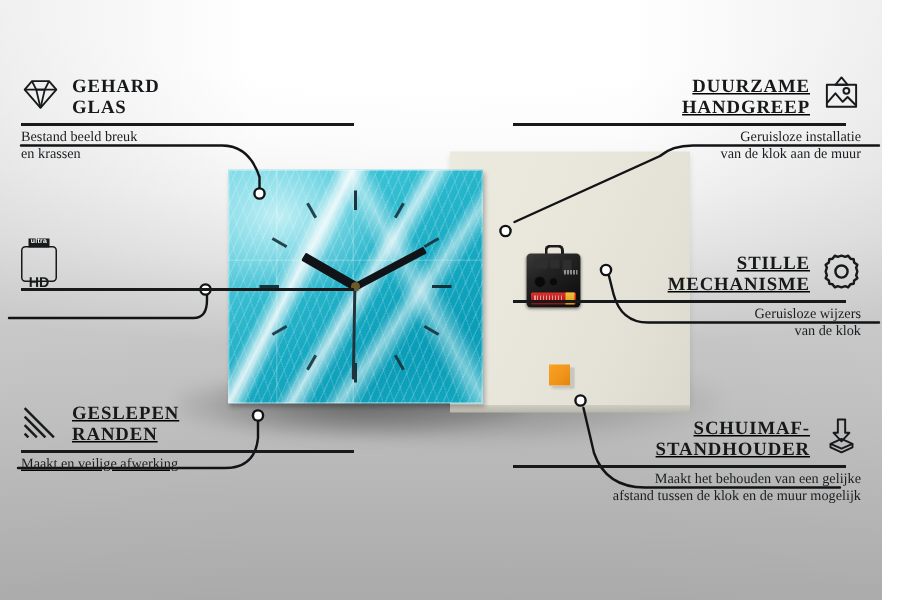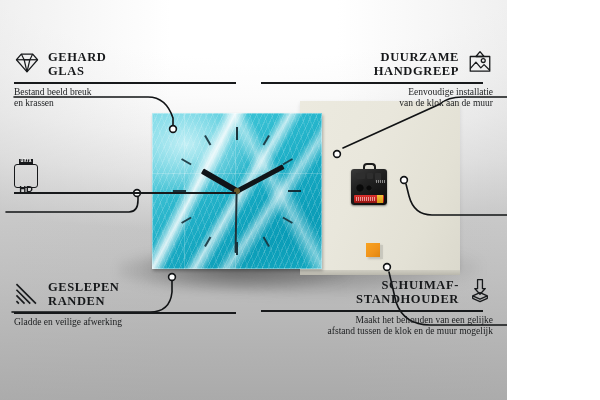--- a/index.html
+++ b/index.html
@@ -6,21 +6,21 @@
   * { box-sizing: border-box; margin: 0; padding: 0; }
 
   html, body {
     width: 600px; height: 400px;
     overflow: hidden;
     font-family: "Liberation Serif", "DejaVu Serif", serif;
   }
 
   #stage {
     position: relative;
-    width: 507px; height: 400px;
+    width: 588px; height: 400px;
     background:
       radial-gradient(ellipse 150% 70% at 50% -12%, #ffffff 0%, #ffffff 38%, #fbfbfb 52%, #f2f2f2 66%, #e4e4e4 80%, #d2d2d2 92%, #c6c6c6 100%);
     overflow: hidden;
   }
 
   
   .floor {
     position: absolute; left: 0; right: 0; bottom: 0; height: 180px;
     background: linear-gradient(to bottom, rgba(150,150,150,0) 0%, rgba(158,158,158,0.22) 35%, rgba(150,150,150,0.40) 70%, rgba(140,140,140,0.48) 100%);
     pointer-events: none;
@@ -178,21 +178,21 @@
 
   
   .callouts { position:absolute; left:0; top:0; width:600px; height:400px; pointer-events:none; }
 
   
   .feat { position:absolute; width:232px; }
   .feat .head {
     display:flex; align-items:flex-start; gap:8px;
   }
   .feat.left .head { justify-content:flex-start; }
-  .feat.right .head { justify-content:flex-end; flex-direction:row; }
+  .feat.right .head { justify-content:flex-end; flex-direction:row;text-decoration:underline; }
 
   .feat .title {
     font-family:"Liberation Serif","DejaVu Serif",serif;
     font-weight:700;
     font-size:12.5px;
     line-height:14px;
     letter-spacing:0.6px;
     color:#16181a;
     text-transform:uppercase;
     white-space:pre-line;
@@ -214,21 +214,21 @@
   }
   .feat.right .desc { text-align:right; }
 
   .ico { width:26px; height:26px; flex:0 0 26px; display:block; }
 
   
   #feat-gehard   { left:14px;  top:50px;  }
   #feat-gehard .rule { width:222px; }
   #feat-print    { left:14px;  top:164px; }
   #feat-print .rule { width:222px; }
-  #feat-randen   { left:14px;  top:280px; }
+  #feat-randen   { left:14px;  top:268px;text-decoration:underline; }
   #feat-randen .rule { width:222px; }
 
   #feat-handgreep { right:14px; top:50px;  }
   #feat-handgreep .rule { width:222px; }
   #feat-stille    { right:14px; top:168px; }
   #feat-stille .rule { width:222px; }
   #feat-schuim    { right:14px; top:278px; }
   #feat-schuim .rule { width:222px; }
 
   .feat.right { width:232px; }
@@ -395,41 +395,56 @@
           <path d="M3 5 L27 29"></path>
           <path d="M3 12 L20 29"></path>
           <path d="M3 19 L13 29"></path>
           <path d="M3 26 L6 29"></path>
         </g>
       </svg>
       <div class="title">GESLEPEN
 RANDEN</div>
     </div>
     <div class="rule"></div>
-    <div class="desc">Gladde en veilige afwerking</div>
+    <div class="desc">Maakt en veilige afwerking</div>
   </div>
 
   <div class="feat right" id="feat-handgreep">
     <div class="head">
       <div class="title" style="flex:1 1 auto;">DUURZAME
 HANDGREEP</div>
       <svg class="ico" viewBox="0 0 32 32">
         <g fill="none" stroke="#17191b" stroke-width="1.6" stroke-linejoin="round">
           <path d="M16 2 L11 8 L21 8 Z"></path>
           <rect x="4" y="8" width="24" height="18"></rect>
           <path d="M4 23 L11 15 L17 22 L21 18 L28 25"></path>
           <circle cx="20" cy="13" r="2.4"></circle>
         </g>
       </svg>
     </div>
     <div class="rule"></div>
-    <div class="desc">Eenvoudige installatie
+    <div class="desc">Geruisloze installatie
 van de klok aan de muur</div>
   </div>
 
+  <div class="feat right" id="feat-stille">
+    <div class="head">
+      <div class="title" style="flex:1 1 auto;">STILLE
+MECHANISME</div>
+      <svg class="ico" viewBox="0 0 32 32">
+        <g fill="none" stroke="#17191b" stroke-width="2" stroke-linejoin="round">
+          <path d="M16 3 l3.1 1.0 2.4 -1.0 1.9 2.6 2.6 0.4 0.4 2.6 2.6 1.9 -1.0 2.4 1.0 3.1 -1.0 3.1 1.0 2.4 -2.6 1.9 -0.4 2.6 -2.6 0.4 -1.9 2.6 -2.4 -1.0 -3.1 1.0 -3.1 -1.0 -2.4 1.0 -1.9 -2.6 -2.6 -0.4 -0.4 -2.6 -2.6 -1.9 1.0 -2.4 -1.0 -3.1 1.0 -3.1 -1.0 -2.4 2.6 -1.9 0.4 -2.6 2.6 -0.4 1.9 -2.6 2.4 1.0 Z"></path>
+          <circle cx="16" cy="16" r="5"></circle>
+        </g>
+      </svg>
+    </div>
+    <div class="rule"></div>
+    <div class="desc">Geruisloze wijzers
+van de klok</div>
+  </div>
 
   <div class="feat right" id="feat-schuim">
     <div class="head">
       <div class="title" style="flex:1 1 auto;">SCHUIMAF-
 STANDHOUDER</div>
       <svg class="ico" viewBox="0 0 32 32">
         <g fill="none" stroke="#17191b" stroke-width="1.6" stroke-linejoin="round">
           <path d="M13 2 L13 13 L9.5 13 L16 20 L22.5 13 L19 13 L19 2 Z"></path>
           <path d="M7 22 L16 18 L25 22 L16 26 Z"></path>
           <path d="M7 22 L7 25 L16 29 L25 25 L25 22"></path>

